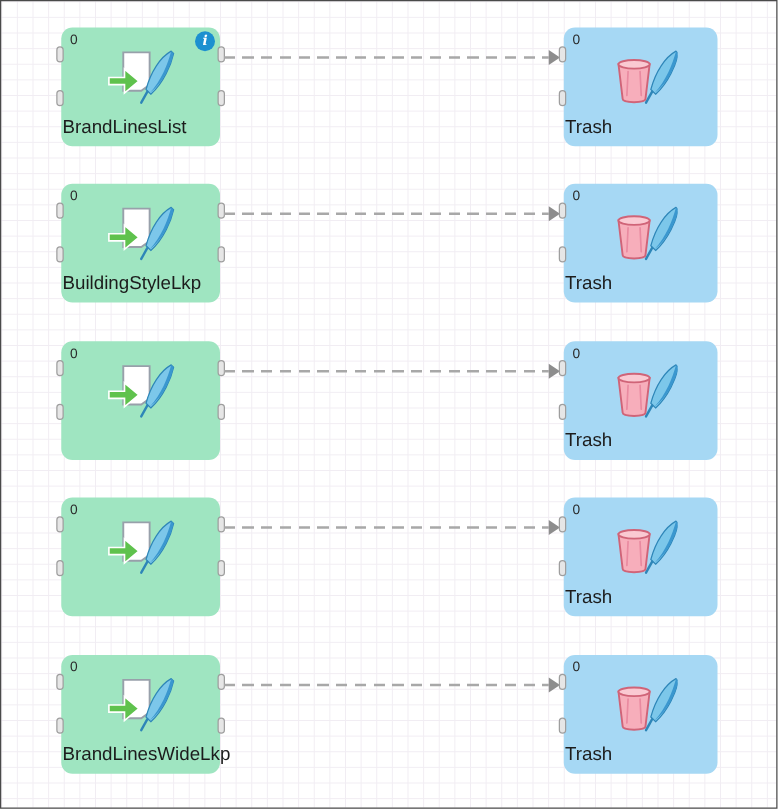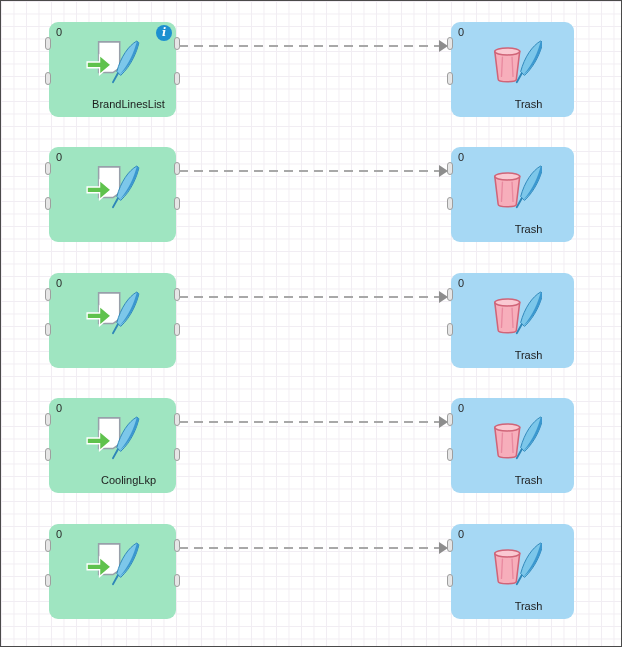--- a/index.html
+++ b/index.html
@@ -24,22 +24,22 @@
     position:absolute;top:0;height:95px;border-radius:9px;
     box-sizing:border-box;
   }
   .left-node{left:48px;width:127px;background:var(--import-node,#9fe5c1);}
   .right-node{left:450px;width:123px;background:var(--trash-node,#a6d8f4);}
   .count{
     position:absolute;top:4px;left:7px;
     font-size:11px;color:#2a2a2a;line-height:12px;
   }
   .label{
-    position:absolute;bottom:7px;left:16px;width:100%;
-    text-align:center;font-size:11px;color:#1c1c1c;
+    position:absolute;bottom:7px;left:1px;width:100%;
+    font-size:15px;color:#1c1c1c;
     white-space:nowrap;
   }
   .node-icon{
     position:absolute;top:17px;left:50%;
     width:58px;height:46px;margin-left:-29px;
   }
   .info{
     position:absolute;top:3px;right:4px;
     width:16px;height:16px;border-radius:50%;
     background:#1d90d0;color:#ffffff;
@@ -130,20 +130,21 @@
       <svg class="node-icon" viewBox="0 0 60 48">
         <path d="M15 3 h22 v27 l-7 5 H15 Z" fill="#ffffff" stroke="#98a0aa" stroke-width="1.6"></path>
         <g>
           <path d="M55 2 C46 7 38 19 34 34 l4 4 C49 28 55 13 57 4 Z" fill="#7cc7ea" stroke="#2e86b8" stroke-width="1"></path>
           <path d="M55 2 C52 13 47 26 37 37 C49 28 55 13 57 4 Z" fill="#3a97cf"></path>
           <path d="M35 36 L30 45" stroke="#2e86b8" stroke-width="2" stroke-linecap="round"></path>
         </g>
         <path d="M3 24 h13 v-7 l12 10 -12 10 v-7 H3 Z" fill="#5fc24d" stroke="#ffffff" stroke-width="1.4"></path>
       </svg>
 
+      <span class="label">BuildingStyleLkp</span>
 
       <span class="handle h-l1"></span>
       <span class="handle h-l2"></span>
       <span class="handle h-r1"></span>
       <span class="handle h-r2"></span>
     </div>
 
     <div class="connector">
       <div class="dash"></div>
       <div class="arrow"></div>
@@ -228,21 +229,20 @@
       <svg class="node-icon" viewBox="0 0 60 48">
         <path d="M15 3 h22 v27 l-7 5 H15 Z" fill="#ffffff" stroke="#98a0aa" stroke-width="1.6"></path>
         <g>
           <path d="M55 2 C46 7 38 19 34 34 l4 4 C49 28 55 13 57 4 Z" fill="#7cc7ea" stroke="#2e86b8" stroke-width="1"></path>
           <path d="M55 2 C52 13 47 26 37 37 C49 28 55 13 57 4 Z" fill="#3a97cf"></path>
           <path d="M35 36 L30 45" stroke="#2e86b8" stroke-width="2" stroke-linecap="round"></path>
         </g>
         <path d="M3 24 h13 v-7 l12 10 -12 10 v-7 H3 Z" fill="#5fc24d" stroke="#ffffff" stroke-width="1.4"></path>
       </svg>
 
-      <span class="label">CoolingLkp</span>
 
       <span class="handle h-l1"></span>
       <span class="handle h-l2"></span>
       <span class="handle h-r1"></span>
       <span class="handle h-r2"></span>
     </div>
 
     <div class="connector">
       <div class="dash"></div>
       <div class="arrow"></div>
@@ -278,20 +278,21 @@
       <svg class="node-icon" viewBox="0 0 60 48">
         <path d="M15 3 h22 v27 l-7 5 H15 Z" fill="#ffffff" stroke="#98a0aa" stroke-width="1.6"></path>
         <g>
           <path d="M55 2 C46 7 38 19 34 34 l4 4 C49 28 55 13 57 4 Z" fill="#7cc7ea" stroke="#2e86b8" stroke-width="1"></path>
           <path d="M55 2 C52 13 47 26 37 37 C49 28 55 13 57 4 Z" fill="#3a97cf"></path>
           <path d="M35 36 L30 45" stroke="#2e86b8" stroke-width="2" stroke-linecap="round"></path>
         </g>
         <path d="M3 24 h13 v-7 l12 10 -12 10 v-7 H3 Z" fill="#5fc24d" stroke="#ffffff" stroke-width="1.4"></path>
       </svg>
 
+      <span class="label">BrandLinesWideLkp</span>
 
       <span class="handle h-l1"></span>
       <span class="handle h-l2"></span>
       <span class="handle h-r1"></span>
       <span class="handle h-r2"></span>
     </div>
 
     <div class="connector">
       <div class="dash"></div>
       <div class="arrow"></div>

